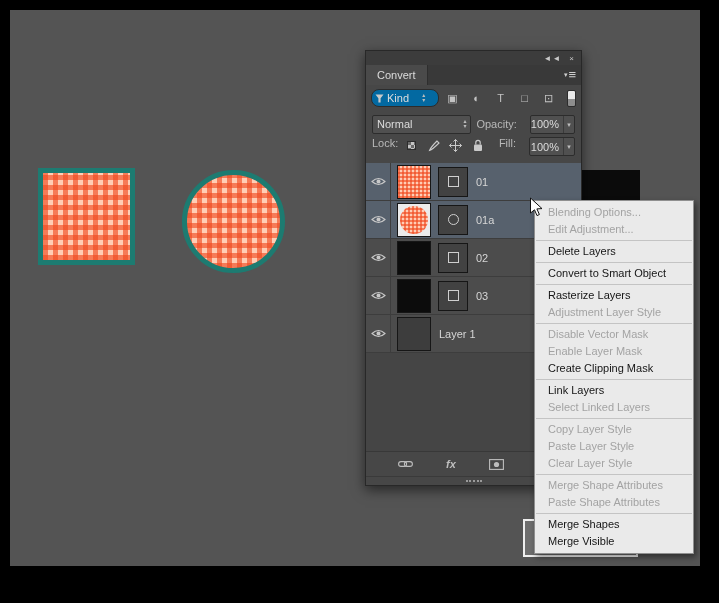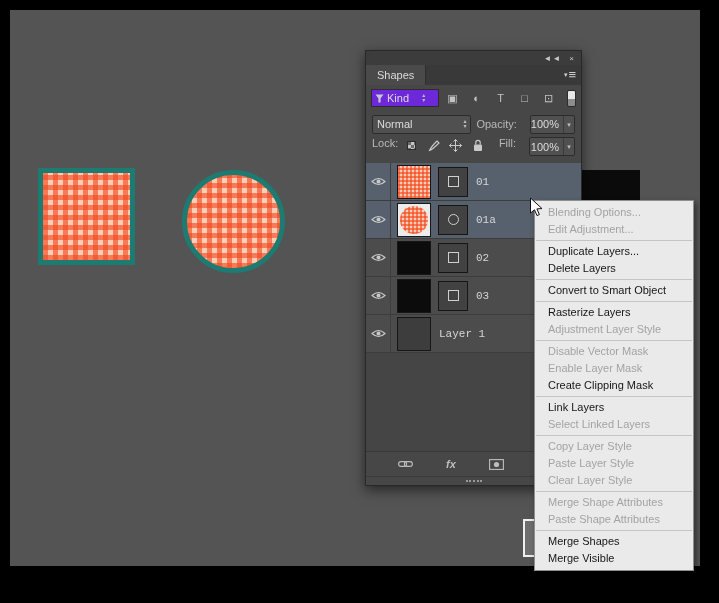--- a/index.html
+++ b/index.html
@@ -29,21 +29,21 @@
   .p-titlebar { height:14px; background:#3c3c3c; display:flex; justify-content:flex-end; align-items:center;
                 gap:8px; padding:0 6px; color:#c9c9c9; font-size:8px; }
   .p-titlebar .tb-ic { cursor:default; letter-spacing:1px; }
   .p-tabs { height:20px; background:#393939; position:relative; }
   .p-tab { position:absolute; left:0; top:0; height:20px; padding:0 11px; background:#4a4a4a;
            color:#dcdcdc; font-size:11px; line-height:20px; border-right:1px solid #2e2e2e; }
   .p-menu-btn { position:absolute; right:5px; top:2px; color:#cfcfcf; font-size:13px; line-height:16px; }
   .p-menu-btn .down { font-size:7px; vertical-align:2px; margin-right:1px; }
 
   .p-filter { height:26px; display:flex; align-items:center; gap:3px; padding:0 5px; background:#474747; }
-  .kind-select { height:18px; width:68px; background:#6d28d9; border:1px solid #2c2c2c; border-radius:0;
+  .kind-select { height:18px; width:68px; background:#0369a1; border:1px solid #2c2c2c; border-radius:8px;
                  display:flex; align-items:center; gap:3px; padding:0 3px; }
   .kind-select span { font-size:11px; color:#dcdcdc; flex:1; }
   .spin { display:flex; flex-direction:column; align-items:center; justify-content:center; }
   .spin i { font-style:normal; font-size:6px; line-height:5px; color:#bdbdbd; }
   .filter-btn { width:21px; height:18px; display:flex; align-items:center; justify-content:center;
                 color:#c3c3c3; font-size:11px; border-radius:2px; }
   .filter-toggle { margin-left:auto; width:9px; height:17px; border:1px solid #2c2c2c; border-radius:2px;
                    background:linear-gradient(#e8e8e8 0 50%, #8d8d8d 50% 100%); }
 
   .p-blend { height:26px; display:flex; align-items:center; gap:5px; padding:0 6px; background:#474747; }
@@ -57,21 +57,21 @@
   .vb-arrow { width:11px; text-align:center; font-size:7px; color:#bdbdbd; border-left:1px solid #3a3a3a; line-height:17px; }
 
   .p-lock { height:26px; display:flex; gap:5px; padding:0 6px; background:#474747; }
   .lock-btn { width:17px; height:17px; display:flex; align-items:center; justify-content:center; border-radius:2px; }
   .checker { width:9px; height:9px; background-color:#6b6b6b;
              background-image:linear-gradient(45deg,#c4c4c4 25%,transparent 25%,transparent 75%,#c4c4c4 75%),
                               linear-gradient(45deg,#c4c4c4 25%,transparent 25%,transparent 75%,#c4c4c4 75%);
              background-size:6px 6px; background-position:0 0,3px 3px; border:1px solid #2c2c2c; }
   .fill-label { margin-left:auto; }
 
-  .p-rows { background:#454545;font-family:Liberation Mono, monospace; }
+  .p-rows { background:#454545; }
   .layer-row { height:38px; display:flex; align-items:center; background:#4c4c4c;
                border-bottom:1px solid #3d3d3d; }
   .layer-row.selected { background:#57616d; }
   .eye-cell { width:25px; height:100%; border-right:1px solid #3d3d3d;
               display:flex; align-items:center; justify-content:center; flex:0 0 25px; }
   .thumb { width:34px; height:34px; margin-left:6px; border:1px solid #161616; flex:0 0 34px; }
   .thumb-pattern-square {
     background-color:#ffcdb5;
     background-image:
       repeating-linear-gradient(0deg,  rgba(240,72,30,.62) 0 2px, rgba(240,72,30,0) 2px 4px),
@@ -127,21 +127,21 @@
   <div class="doc-black"></div>
 
   <div class="layers-panel">
 
     <div class="p-titlebar">
       <span class="tb-ic">◄◄</span>
       <span class="tb-ic">×</span>
     </div>
 
     <div class="p-tabs">
-      <div class="p-tab">Shapes</div>
+      <div class="p-tab">Convert</div>
       <div class="p-menu-btn"><span class="down">▾</span><span>≡</span></div>
     </div>
 
     <div class="p-filter">
       <div class="kind-select">
         <svg width="9" height="9" viewBox="0 0 9 9">
             <path d="M0.5 0.5 H8.5 L5.6 4.2 V8.4 H3.4 V4.2 Z" fill="#c9c9c9"></path>
           </svg>
         <span>Kind</span>
         <span class="spin">
@@ -312,21 +312,20 @@
         <i></i>
       </div>
   </div>
 
   <div class="partial-dialog"></div>
 
   <div class="context-menu">
       <div class="menu-item disabled">Blending Options...</div>
       <div class="menu-item disabled">Edit Adjustment...</div>
       <div class="menu-sep"></div>
-      <div class="menu-item">Duplicate Layers...</div>
       <div class="menu-item">Delete Layers</div>
       <div class="menu-sep"></div>
       <div class="menu-item">Convert to Smart Object</div>
       <div class="menu-sep"></div>
       <div class="menu-item">Rasterize Layers</div>
       <div class="menu-item disabled">Adjustment Layer Style</div>
       <div class="menu-sep"></div>
       <div class="menu-item disabled">Disable Vector Mask</div>
       <div class="menu-item disabled">Enable Layer Mask</div>
       <div class="menu-item">Create Clipping Mask</div>

